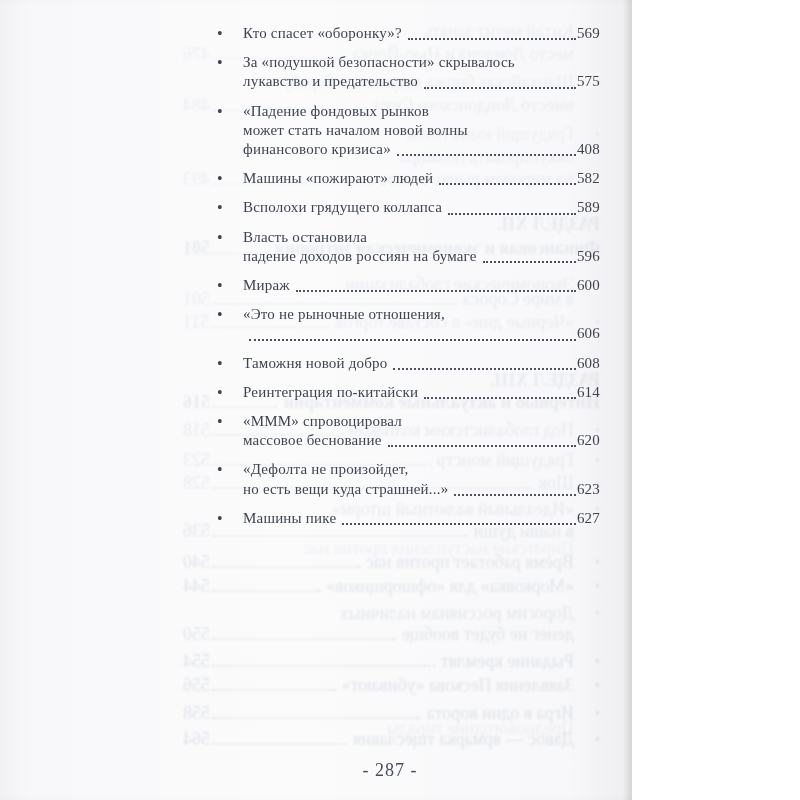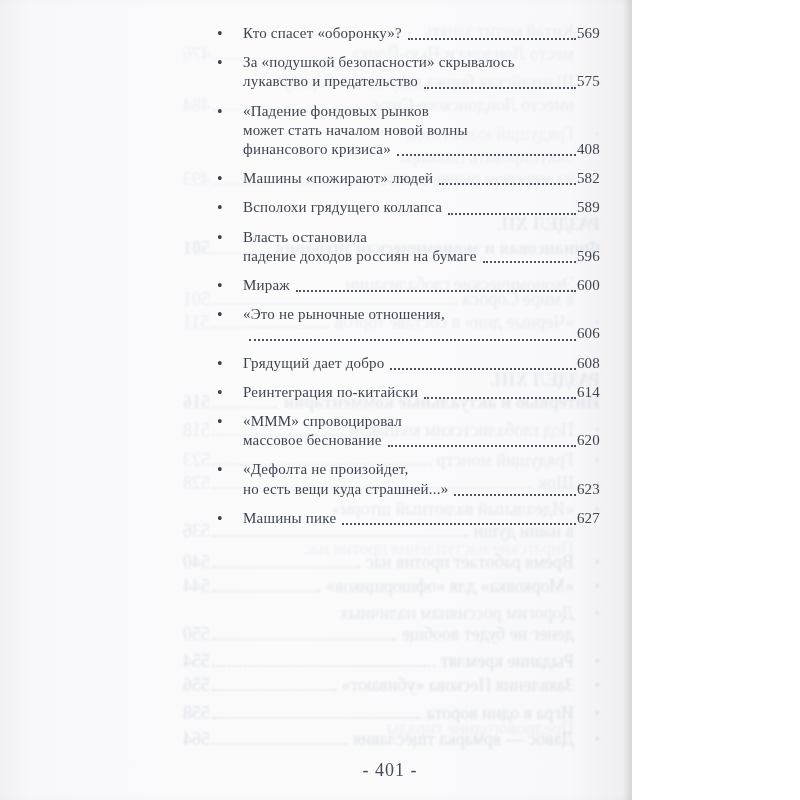--- a/index.html
+++ b/index.html
@@ -271,21 +271,21 @@
             <div class="line last">
               <span class="leader"></span>
               <span class="num">606</span>
             </div>
           </div>
         </div>
         <div class="entry">
           <span class="bullet">•</span>
           <div class="lines">
             <div class="line last">
-              <span class="t">Грядущий дает добро</span>
+              <span class="t">Таможня новой добро</span>
               <span class="leader"></span>
               <span class="num">608</span>
             </div>
           </div>
         </div>
         <div class="entry">
           <span class="bullet">•</span>
           <div class="lines">
             <div class="line last">
               <span class="t">Реинтеграция по-китайски</span>
@@ -321,16 +321,16 @@
           <div class="lines">
             <div class="line last">
               <span class="t">Машины пике</span>
               <span class="leader"></span>
               <span class="num">627</span>
             </div>
           </div>
         </div>
       </div>
 
-    <div class="folio">- 401 -</div>
+    <div class="folio">- 287 -</div>
 
   </div>
 </div>
 
 </body></html>

